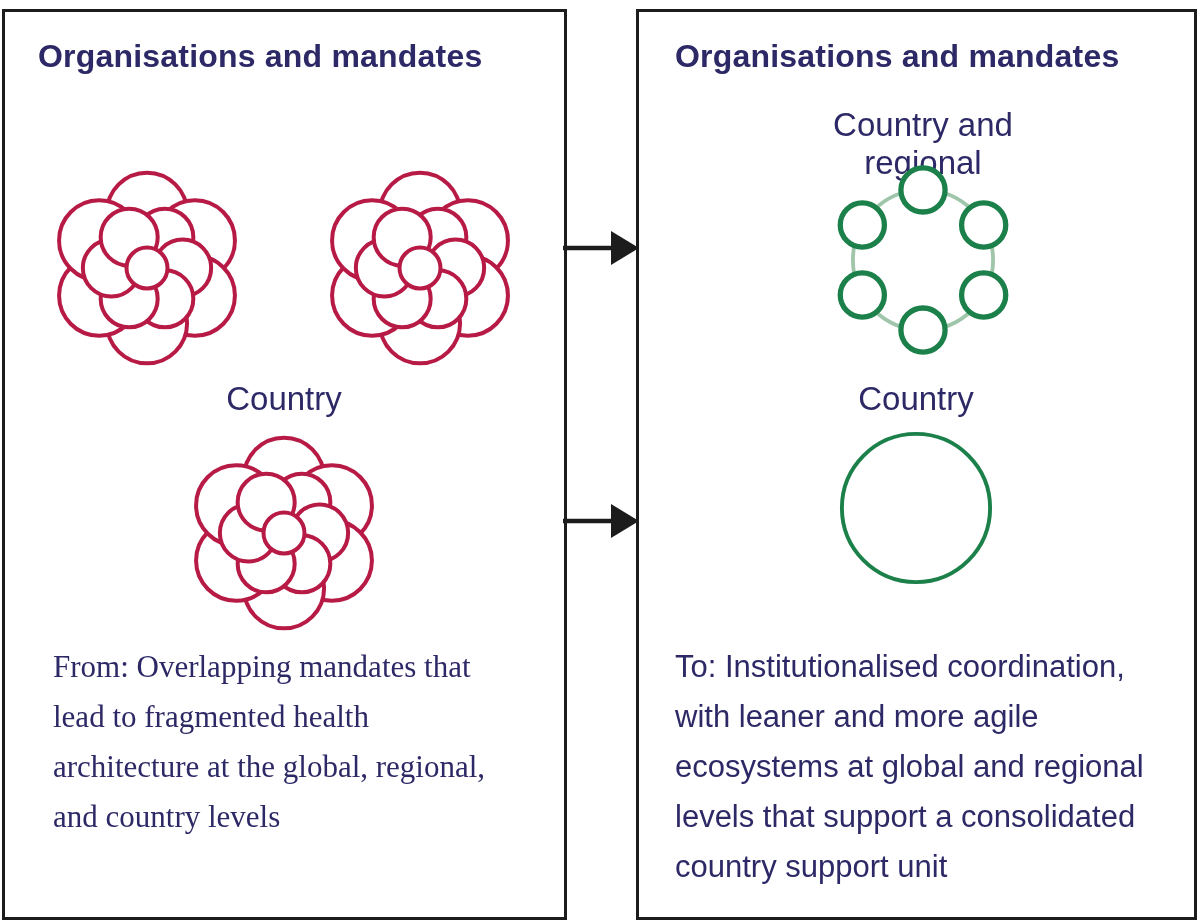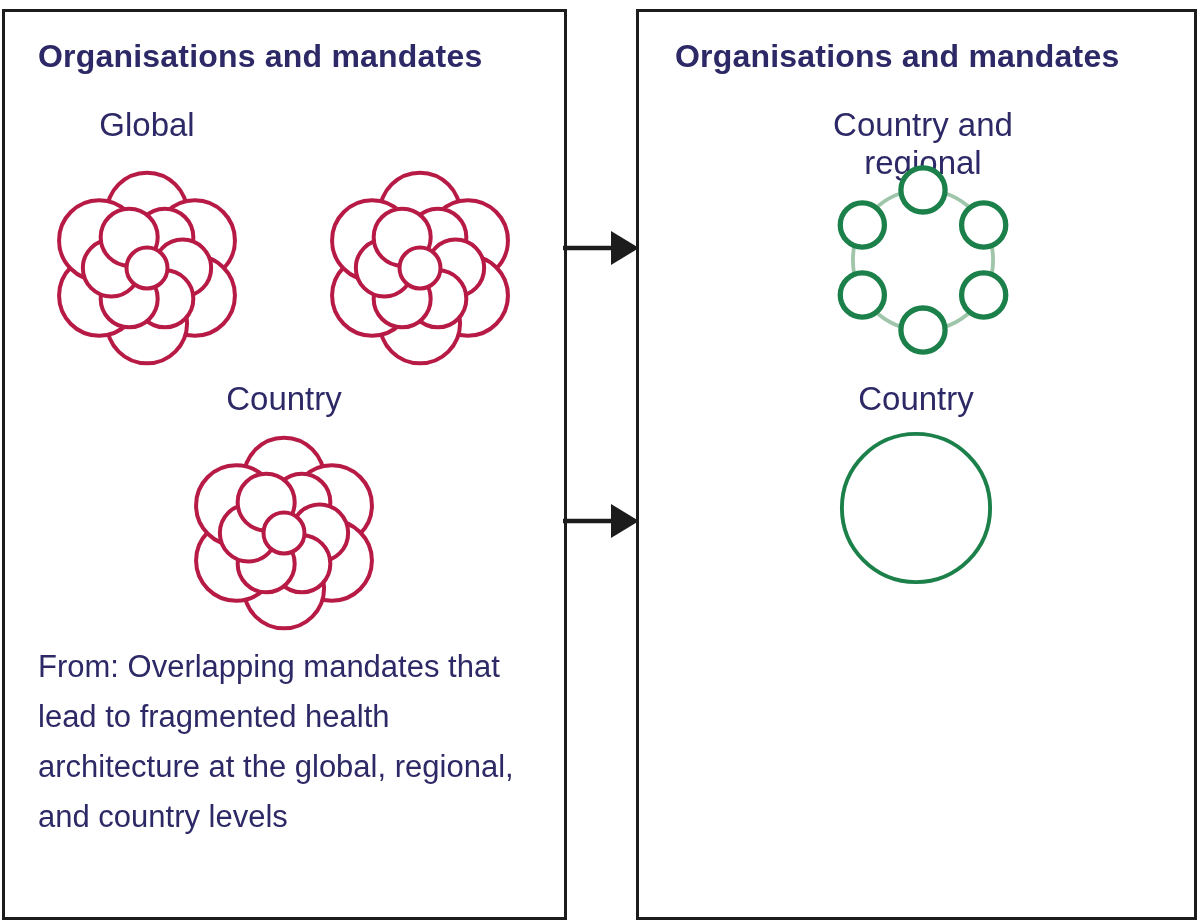--- a/index.html
+++ b/index.html
@@ -38,21 +38,21 @@
   .c-regional { left:317px; top:158px; }
   .c-country  { left:181px; top:423px; }
 
   .ring-svg    { position:absolute; left:188px; top:152px; width:192px; height:192px; }
   .bigcircle-svg { position:absolute; left:199px; top:418px; width:156px; height:156px; }
 
   .caption {
     position:absolute; margin:0; white-space:pre-line;
     font-size:31px; line-height:50px; color:var(--text-navy, #2d2966);
   }
-  .panel-left  .caption { left:33px; top:630px; width:520px; }
+  .panel-left  .caption { left:48px; top:630px; width:520px;font-family:Liberation Serif, serif; }
   .panel-right .caption { left:36px; top:630px; width:515px; }
 
   .arrow { position:absolute; left:563px; width:76px; height:40px; }
   .arrow-top    { top:228px; }
   .arrow-bottom { top:501px; }
 
   .defs-holder { position:absolute; width:0; height:0; overflow:hidden; }
 </style>
 </head>
 <body>
@@ -95,21 +95,20 @@
       <polygon points="48,3 48,37 76,20" fill="var(--arrow-black)"></polygon>
     </symbol>
   </defs>
 </svg>
 
 <div class="canvas">
 
   <section class="panel panel-left">
     <h2 class="panel-title">Organisations and mandates</h2>
 
-    <div class="flabel lbl-global">Global</div>
 
     <svg class="cluster-svg c-global" viewBox="0 0 220 220">
       <use href="#cluster"></use>
     </svg>
     <svg class="cluster-svg c-regional" viewBox="0 0 220 220">
       <use href="#cluster"></use>
     </svg>
 
     <div class="flabel lbl-country-left">Country</div>
 
@@ -138,15 +137,20 @@
     <svg class="ring-svg" viewBox="0 0 200 200">
       <use href="#ring"></use>
     </svg>
 
     <div class="flabel lbl-country-right">Country</div>
 
     <svg class="bigcircle-svg" viewBox="0 0 160 160">
       <circle cx="80" cy="80" r="76" fill="#ffffff" stroke="var(--ring-green)" stroke-width="4"></circle>
     </svg>
 
+    <p class="caption">To: Institutionalised coordination,
+with leaner and more agile
+ecosystems at global and regional
+levels that support a consolidated
+country support unit</p>
   </section>
 
 </div>
 
 </body></html>

